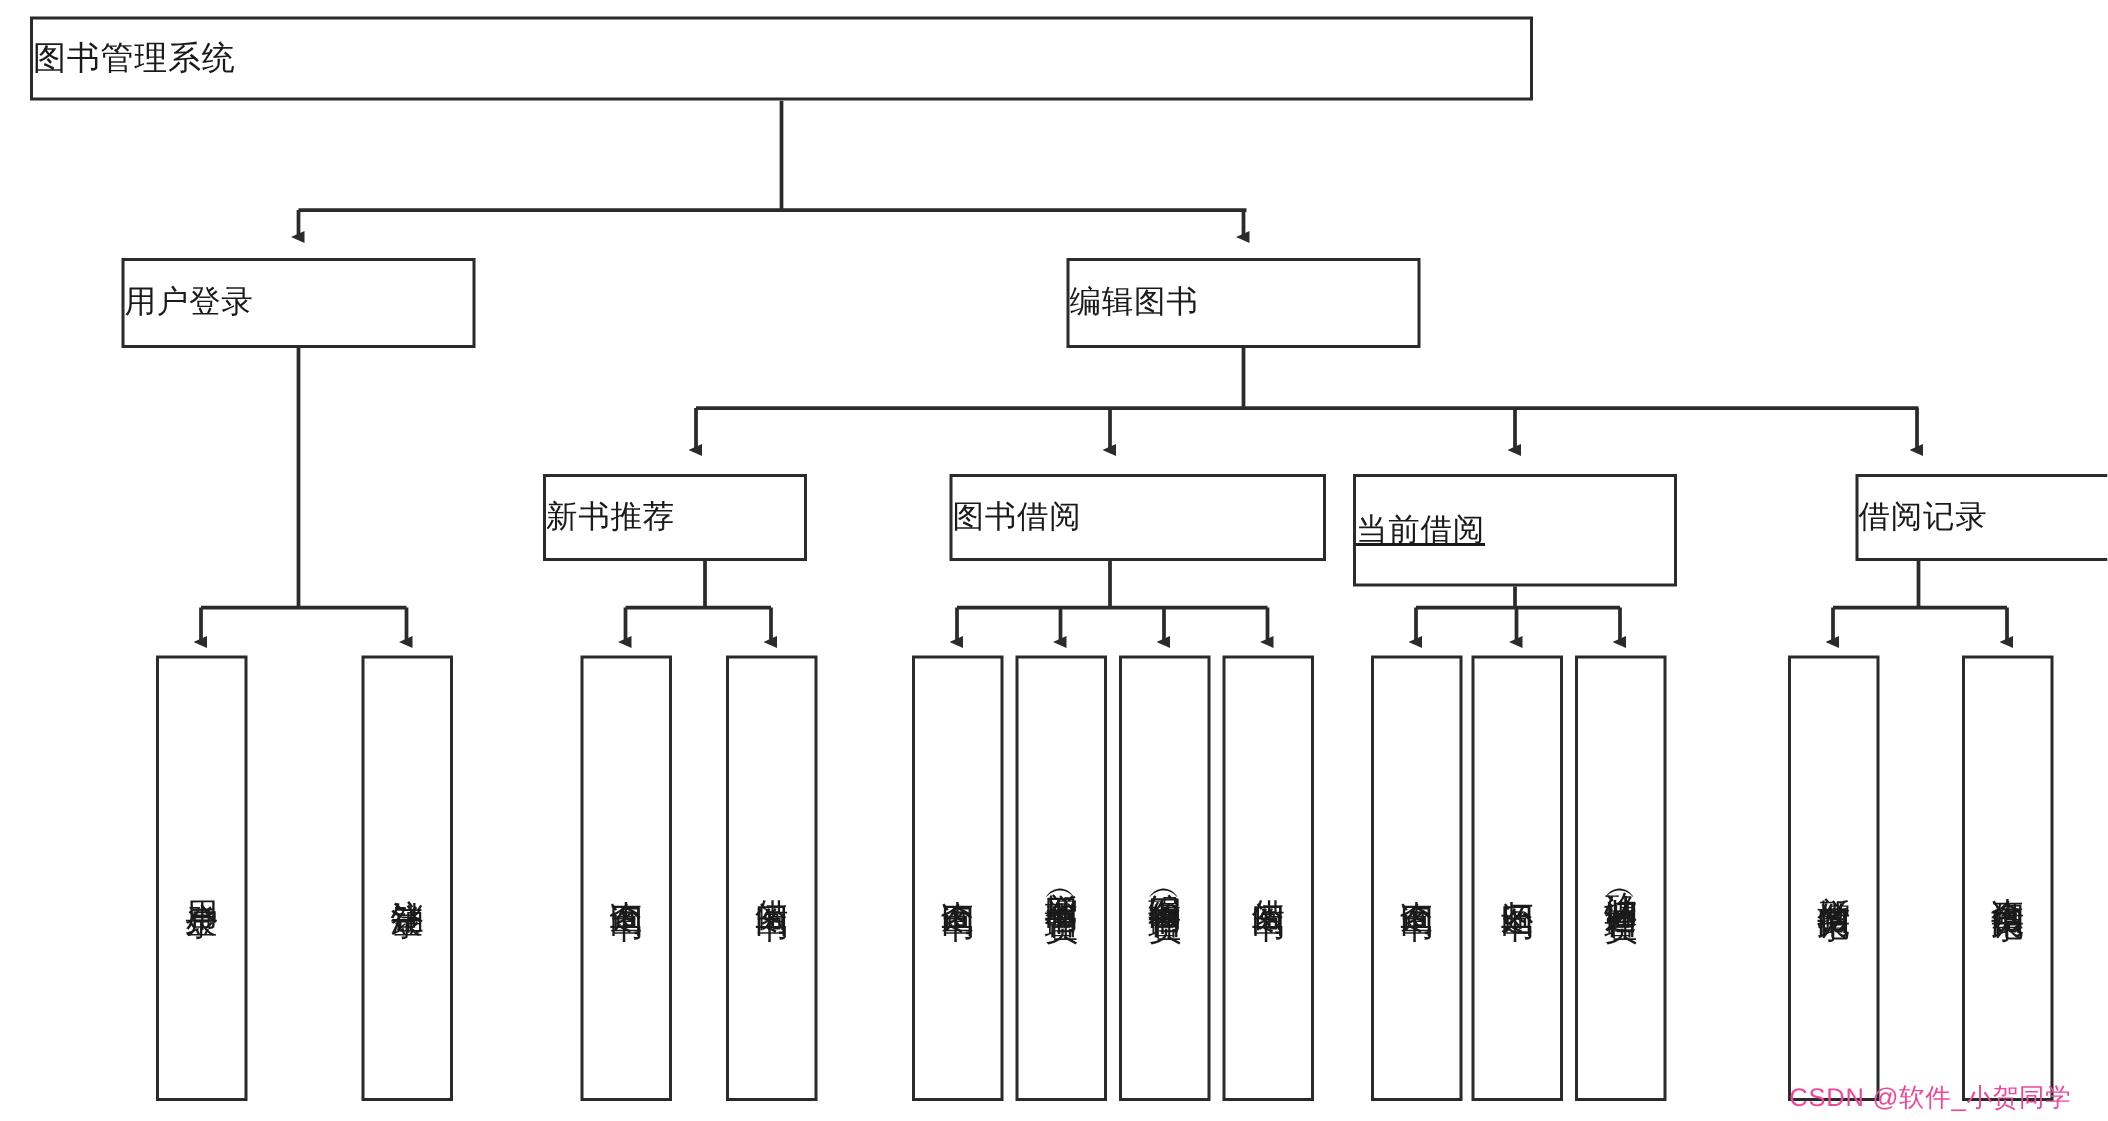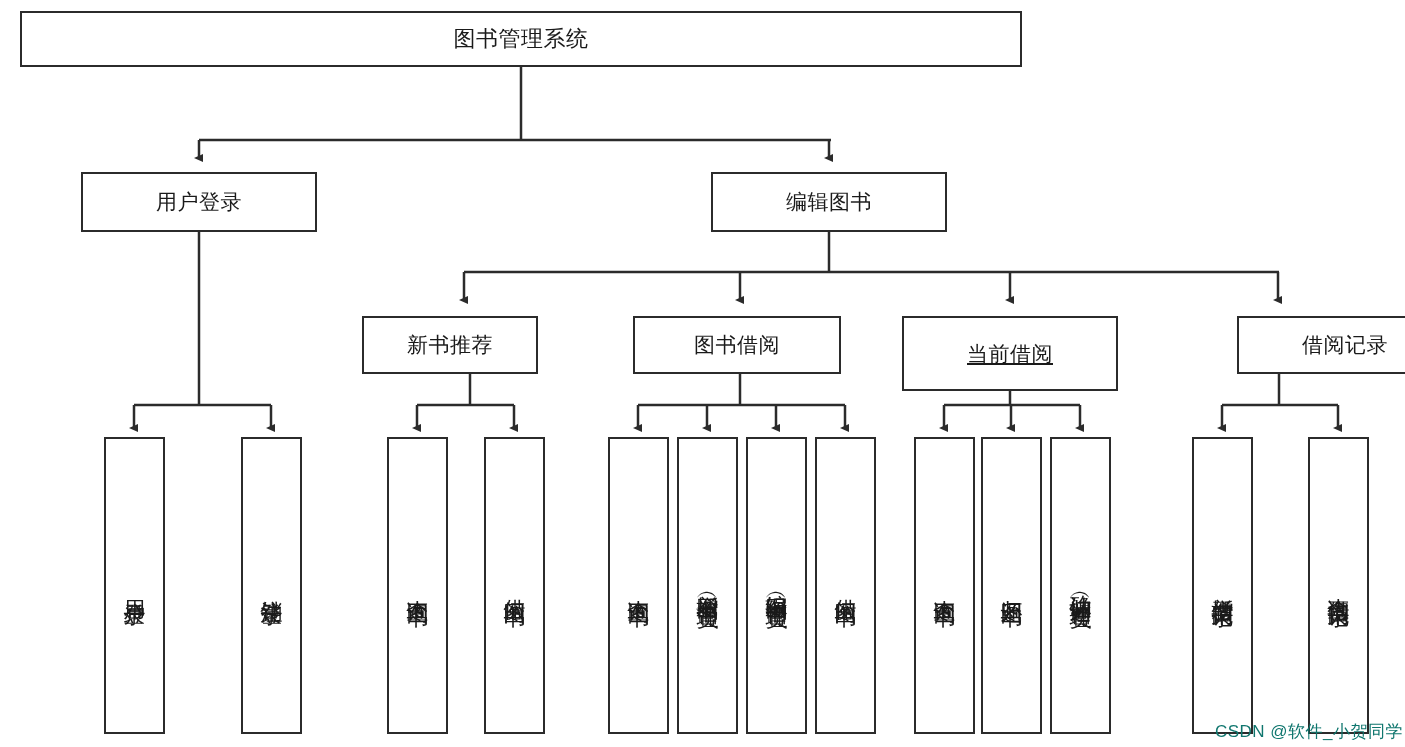--- a/index.html
+++ b/index.html
@@ -26,21 +26,20 @@
     height: 747px;
     pointer-events: none;
   }
   .node {
     position: absolute;
     box-sizing: border-box;
     border: 2px solid #2b2b2b;
     background: #ffffff;
     display: flex;
     align-items: center;
-    justify-content: center;
     color: #1a1a1a;
     z-index: 2;
   }
   .node .label {
     display: block;
     text-align: center;
     letter-spacing: 0.5px;
   }
   
   .node.horiz .label {
@@ -60,24 +59,24 @@
     writing-mode: vertical-rl;
     text-orientation: upright;
     font-size: 22px;
     line-height: 1.28;
     letter-spacing: 2px;
     white-space: nowrap;
     max-height: 100%;
   }
   #watermark {
     position: absolute;
-    right: 2px;
+    right: 24px;
     bottom: 4px;
     font-size: 17px;
-    color: #0f766e;
+    color: #ec4899;
     letter-spacing: 0.5px;
     z-index: 5;
     white-space: nowrap;
   }
 </style>
 </head>
 <body>
 
 <div id="canvas">
 
@@ -138,21 +137,21 @@
   <div class="node horiz" style="left:81px; top:172px; width:236px; height:60px;">
     <span class="label">用户登录</span>
   </div>
   <div class="node horiz" style="left:711px; top:172px; width:236px; height:60px;">
     <span class="label">编辑图书</span>
   </div>
 
   <div class="node horiz" style="left:362px; top:316px; width:176px; height:58px;">
     <span class="label">新书推荐</span>
   </div>
-  <div class="node horiz" style="left:633px; top:316px; width:208px; height:58px;">
+  <div class="node horiz" style="left:633px; top:316px; width:251px; height:58px;">
     <span class="label">图书借阅</span>
   </div>
   <div class="node horiz" style="left:902px; top:316px; width:216px; height:75px;text-decoration:underline;">
     <span class="label">当前借阅</span>
   </div>
   <div class="node horiz" style="left:1237px; top:316px; width:216px; height:58px;">
     <span class="label">借阅记录</span>
   </div>
 
   <div class="node vert" style="left:104px; top:437px; width:61px; height:297px;">

